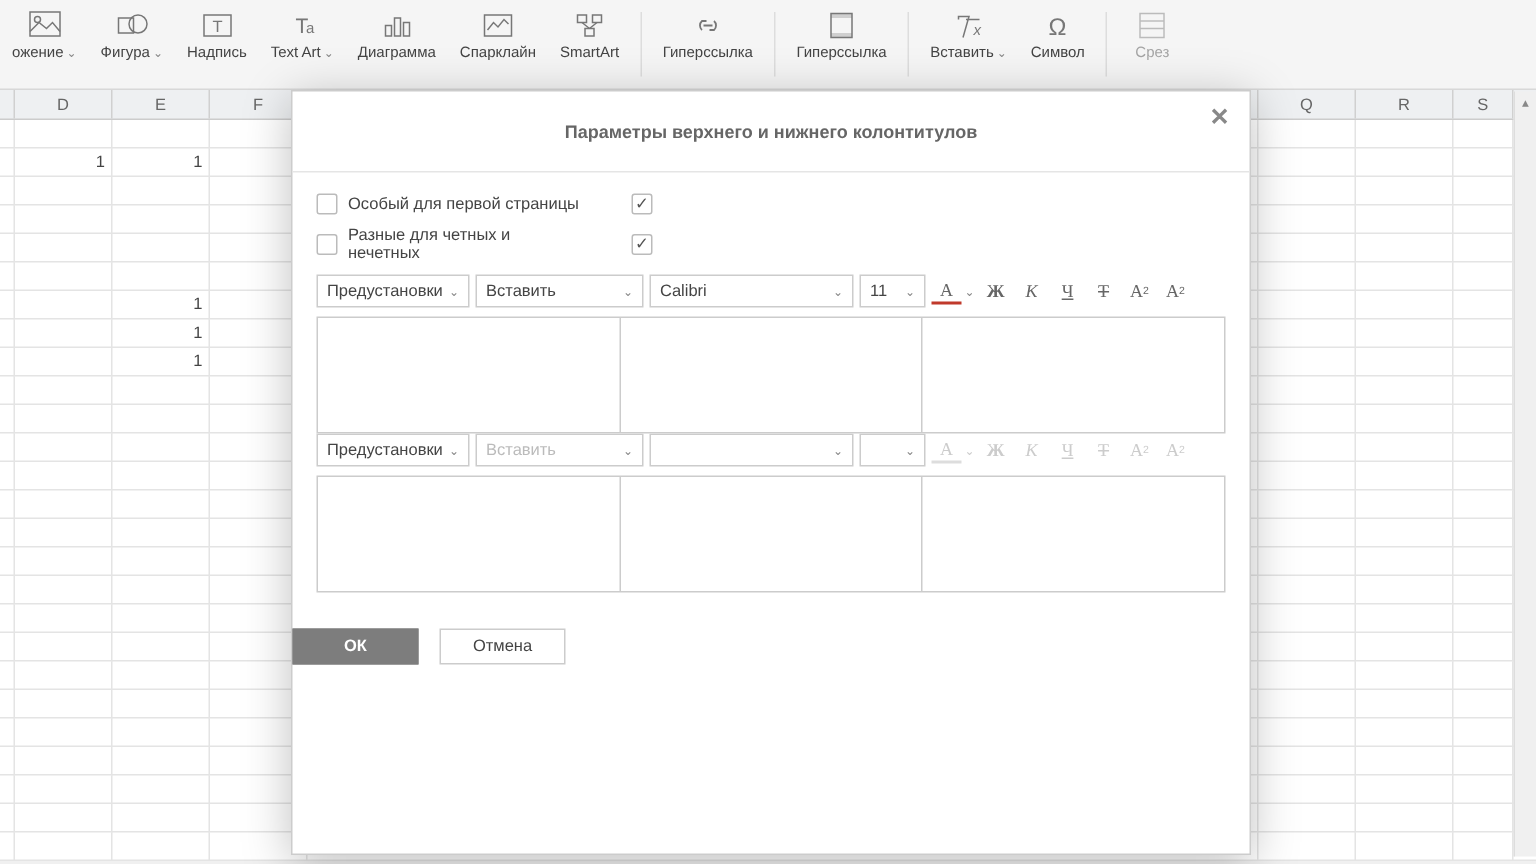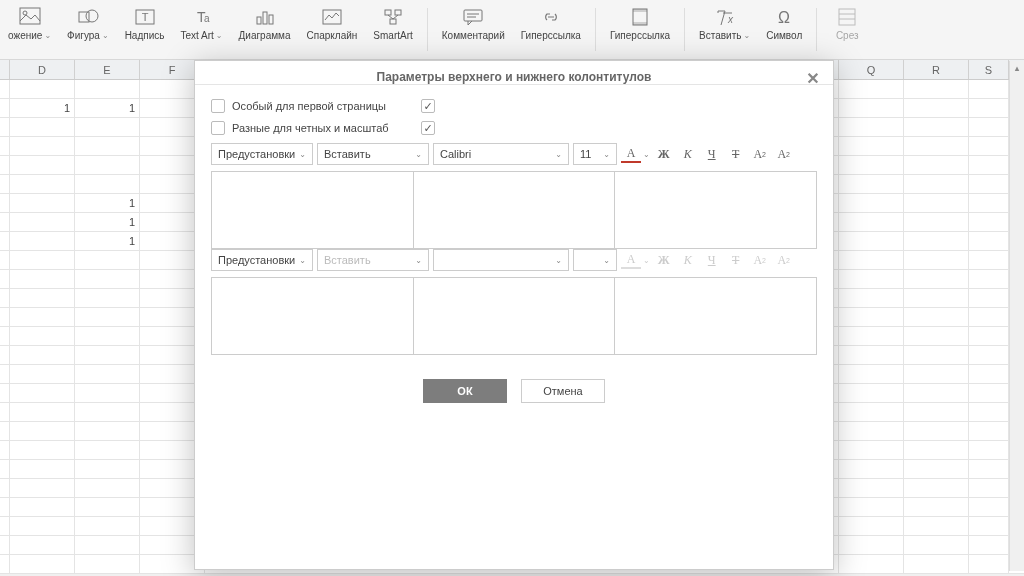--- a/index.html
+++ b/index.html
@@ -9,41 +9,41 @@
 .rbtn .ic{width:24px;height:22px;display:flex;align-items:center;justify-content:center}
 .rbtn .lb{display:flex;align-items:center;gap:2px;white-space:nowrap}
 .chev{font-size:8px;color:#888}
 .rdiv{width:1px;background:#ddd;margin:4px 6px}
 .grid{position:relative;background:#fff}
 .ghead{display:flex;background:#eef0f2;border-bottom:1px solid #ccc;height:20px}
 .gcol{border-right:1px solid #d0d0d0;text-align:center;line-height:20px;color:#666;font-size:11px}
 .grow{display:flex;height:19px;border-bottom:1px solid #e4e4e4}
 .gcell{border-right:1px solid #e4e4e4;height:19px;text-align:right;padding-right:4px;line-height:19px;font-size:11px}
 .dialog{position:absolute;top:60px;left:194px;width:640px;height:510px;background:#fff;box-shadow:0 6px 30px rgba(0,0,0,0.25);border:1px solid #ccc}
-.dtitle{height:24px;display:flex;align-items:flex-end;justify-content:center;border-bottom:1px solid #e5e5e5;position:relative;color:#666;font-size:12px;font-weight:bold}
+.dtitle{height:54px;display:flex;align-items:center;justify-content:center;border-bottom:1px solid #e5e5e5;position:relative;color:#666;font-size:12px;font-weight:bold}
 .dclose{position:absolute;right:12px;top:10px;width:16px;height:16px;color:#888;cursor:pointer;font-size:16px;line-height:16px;text-align:center}
 .dbody{padding:14px 16px}
 .chkrow{display:flex;gap:30px;margin-bottom:8px}
 .chk{display:flex;align-items:center;gap:7px;font-size:11px;color:#444}
 .chkbox{width:14px;height:14px;border:1px solid #bbb;border-radius:2px;display:flex;align-items:center;justify-content:center;background:#fff}
 .chkbox.on::after{content:"✓";font-size:11px;color:#555;line-height:1}
 .tabbar{margin-top:16px;border-bottom:1px solid #ddd;display:flex}
 .tab{padding:5px 12px;font-size:11px}
 .tab.active{background:#7a7a7a;color:#fff}
 .secttl{margin-top:14px;margin-bottom:6px;font-size:11px;color:#444}
 .ctrlrow{display:flex;gap:4px;align-items:center;margin-bottom:6px}
 .sel{border:1px solid #ccc;height:22px;display:flex;align-items:center;justify-content:space-between;padding:0 6px;font-size:11px;background:#fff;color:#444}
 .sel.dis{color:#bbb}
 .sel .ar{font-size:8px;color:#888}
 .fmtbtn{width:20px;height:20px;display:flex;align-items:center;justify-content:center;color:#666;font-size:12px;font-family:Georgia,serif}
 .fmtbtn.dis{color:#ccc}
 .edgrid{display:flex;border:1px solid #ccc;height:78px}
 .edcell{flex:1;border-right:1px solid #ccc}
 .edcell:last-child{border-right:none}
-.dftr{display:flex;justify-content:center;gap:14px;padding:10px 0 14px}
+.dftr{display:flex;gap:14px;padding:10px 0 14px}
 .btn{height:24px;min-width:84px;display:flex;align-items:center;justify-content:center;font-size:11px;border:1px solid #ccc;background:#fff;cursor:pointer}
 .btn.primary{background:#7d7d7d;color:#fff;border-color:#7d7d7d;font-weight:bold}
 .scrollbar-v{position:absolute;top:61px;right:0;width:15px;height:510px;background:#f0f0f0;border-left:1px solid #ddd}
 .scrollbar-v .up,.scrollbar-v .dn{height:15px;text-align:center;font-size:9px;color:#888;line-height:15px}
 svg{display:block}
 </style>
 </head>
 <body>
 
 <div class="ribbon">
@@ -125,33 +125,20 @@
           <rect x="13" y="3" width="6" height="5" fill="none" stroke="#777"></rect>
           <rect x="8" y="12" width="6" height="5" fill="none" stroke="#777"></rect>
           <path d="M6 8 L11 12 M16 8 L11 12" stroke="#777"></path>
         </svg>
       </div>
       <div class="lb">
         <span>SmartArt</span>
       </div>
     </div>
   <div class="rdiv"></div>
-  <div class="rbtn">
-      <div class="ic">
-        <svg width="22" height="20" viewBox="0 0 22 20">
-          <rect x="2" y="3" width="18" height="11" rx="1" fill="none" stroke="#777"></rect>
-          <path d="M6 14 L6 18 L10 14" fill="none" stroke="#777"></path>
-          <line x1="5" y1="7" x2="17" y2="7" stroke="#777"></line>
-          <line x1="5" y1="10" x2="14" y2="10" stroke="#777"></line>
-        </svg>
-      </div>
-      <div class="lb">
-        <span>Комментарий</span>
-      </div>
-    </div>
   <div class="rbtn">
       <div class="ic">
         <svg width="22" height="20" viewBox="0 0 22 20">
           <path d="M7 13 A4 4 0 0 1 7 7 L10 7 M15 7 A4 4 0 0 1 15 13 L12 13 M8 10 L14 10" fill="none" stroke="#777" stroke-width="1.2"></path>
         </svg>
       </div>
       <div class="lb">
         <span>Гиперссылка</span>
       </div>
     </div>
@@ -496,21 +483,21 @@
           <div class="chkbox"></div>
           <span>Особый для первой страницы</span>
         </div>
       <div class="chk">
           <div class="chkbox on"></div>
         </div>
     </div>
     <div class="chkrow">
       <div class="chk" style="width:180px">
           <div class="chkbox"></div>
-          <span>Разные для четных и масштаб</span>
+          <span>Разные для четных и нечетных</span>
         </div>
       <div class="chk">
           <div class="chkbox on"></div>
         </div>
     </div>
 
     <div class="ctrlrow">
       <div class="sel" style="width:102px">
           <span>Предустановки</span>
           <span class="ar">⌄</span>

